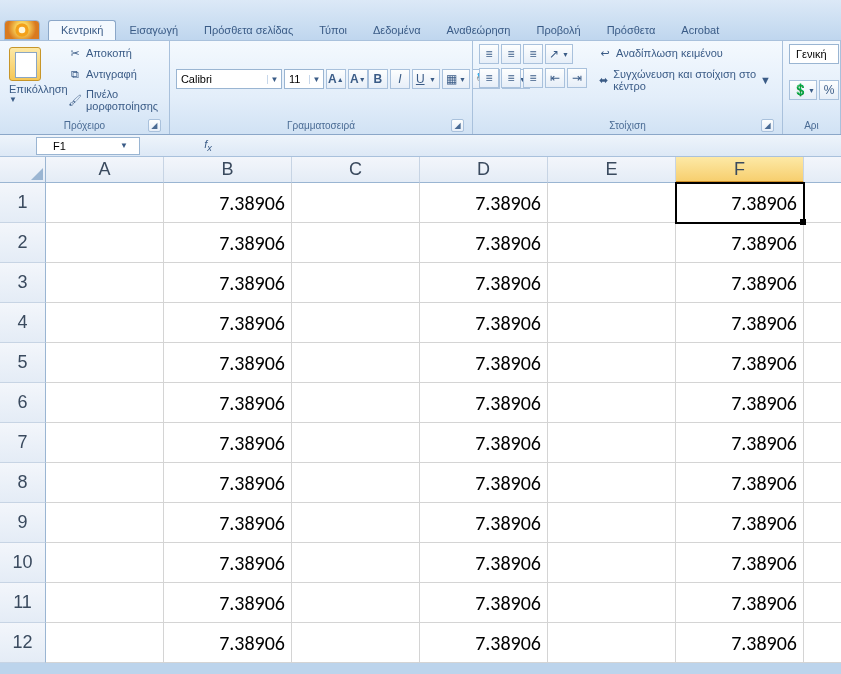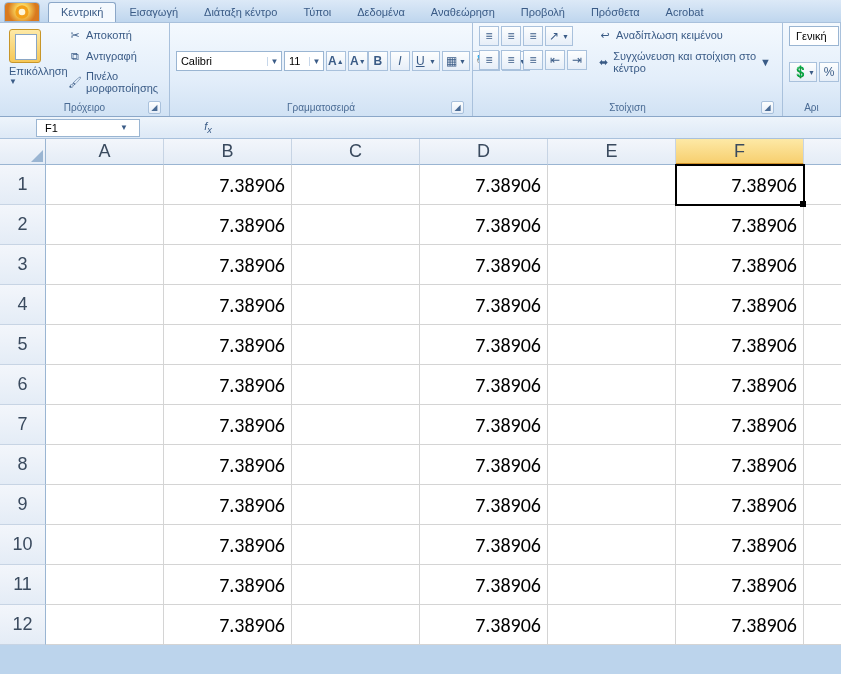--- a/index.html
+++ b/index.html
@@ -10,21 +10,21 @@
     width: 841px;
     height: 674px;
     overflow: hidden;
     user-select: none;
   }
 
   
   .tabstrip {
     display: flex;
     align-items: flex-end;
-    height: 22px;
+    height: 40px;
     background: linear-gradient(#dce9f7,#bfd6ee);
     padding-left: 4px;
     gap: 0;
   }
   .office-btn {
     width: 36px; height: 20px;
     background: radial-gradient(circle at 50% 40%, #fff 0%, #f8d35a 30%, #d97a1f 70%);
     border: 1px solid #9bb6d4;
     border-radius: 4px 4px 0 0;
     margin-right: 8px;
@@ -141,21 +141,21 @@
     display:flex; align-items:center;
     background:linear-gradient(#eef4fb,#dde9f6);
     border-bottom:1px solid #a9c1dc;
     height:22px;
   }
   .namebox{
     display:flex; align-items:center;
     background:#fff; border:1px solid #9ab5d2;
     margin:0 4px 0 36px; height:18px; width:104px;
   }
-  .namebox input{ border:none; outline:none; width:80px; padding:0 8px; font-size:11px;}
+  .namebox input{ border:none; outline:none; width:80px; padding:0 16px; font-size:11px;}
   .namebox .caret{ width:14px; text-align:center; font-size:8px; color:#3a5b86; cursor:pointer;}
   .fx-group{ display:flex; align-items:center; gap:1px; margin-left:4px;}
   .fx-group .mini{
     width:18px;height:18px; display:flex; align-items:center; justify-content:center;
     color:#3a5b86; cursor:pointer;margin-left:16px;
   }
   .formula-input{
     flex:1; margin-left:4px;
     background:#fff; border:1px solid #9ab5d2;
     height:18px; padding:0 5px; font-size:11px;
@@ -223,21 +223,21 @@
 <div class="tabstrip">
   <div class="office-btn">
     <svg viewBox="0 0 24 24">
       <circle cx="12" cy="12" r="10" fill="#f3a11a"></circle>
       <circle cx="12" cy="12" r="5" fill="#fff6d9"></circle>
     </svg>
   </div>
   <div id="tabs-ct" style="display: flex;">
       <div class="tab active">Κεντρική</div>
       <div class="tab">Εισαγωγή</div>
-      <div class="tab">Διάταξη κέντρο</div>
+      <div class="tab">Πρόσθετα σελίδας</div>
       <div class="tab">Τύποι</div>
       <div class="tab">Δεδομένα</div>
       <div class="tab">Αναθεώρηση</div>
       <div class="tab">Προβολή</div>
       <div class="tab">Πρόσθετα</div>
       <div class="tab">Acrobat</div>
     </div>
 </div>
 
 <div class="ribbon">

